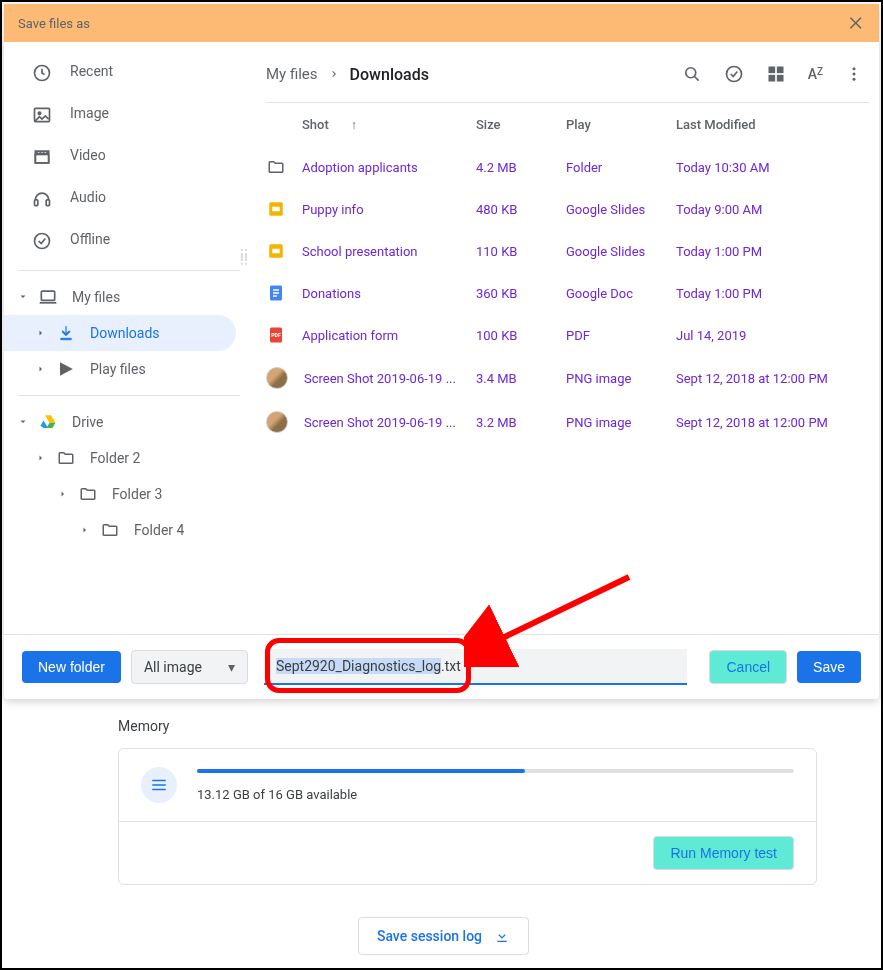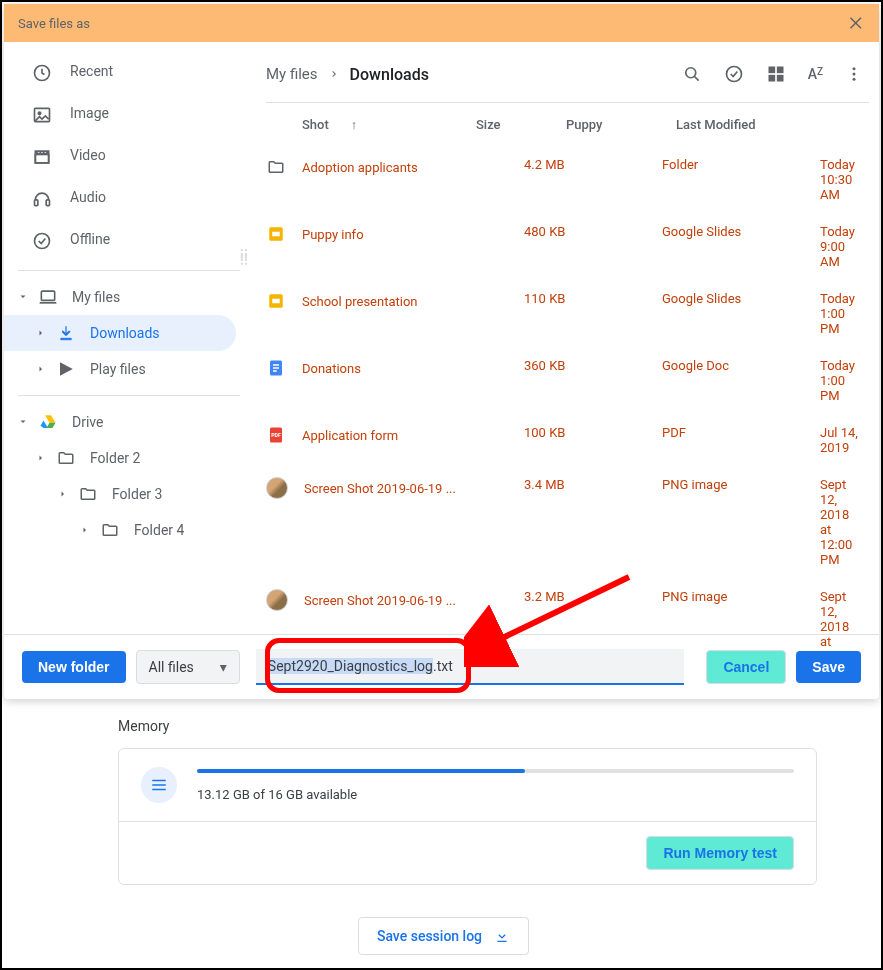--- a/index.html
+++ b/index.html
@@ -34,32 +34,32 @@
   .main-header { display: flex; align-items: center; justify-content: space-between; padding: 22px 6px 18px 12px; }
   .breadcrumb { display: flex; align-items: center; font-size: 15px; color: #5f6368; gap: 10px; }
   .breadcrumb .current { color: #202124; font-weight: 500; font-size: 16px; }
   .header-actions { display: flex; gap: 22px; align-items: center; color: #5f6368; }
   .header-actions .icon { cursor: pointer; display: flex; }
   hr.main-hr { border: none; border-top: 1px solid #e0e0e0; margin: 0 0 0 12px; }
   
   
   .table { width: 100%; }
   .table-header { display: flex; padding: 14px 8px 14px 12px; color: #5f6368; font-size: 13px; font-weight: 500; }
-  .table-row { display: flex; padding: 11px 8px 11px 12px; align-items: flex-start; font-size: 13px; color: #c2410c; gap: 48px; }
+  .table-row { display: flex; padding: 11px 8px 11px 12px; align-items: center; font-size: 13px; color: #6d28d9; }
   .col-name { flex: 0 0 210px; display: flex; align-items: center; gap: 16px; }
   .col-size { flex: 0 0 90px; }
   .col-type { flex: 0 0 110px; }
   .col-mod { flex: 1; }
   .file-icon { width: 20px; height: 20px; flex-shrink: 0; display: flex; align-items: center; justify-content: center; }
   .file-name { white-space: nowrap; overflow: hidden; text-overflow: ellipsis; }
   .sort-arrow { margin-left: 6px; }
   
   
   .dialog-footer { border-top: 1px solid #e0e0e0; padding: 14px 18px; display: flex; align-items: center; gap: 10px; }
-  .btn { padding: 8px 16px; border-radius: 4px; font-size: 14px; cursor: pointer; border: none; font-weight: 700; }
+  .btn { padding: 8px 16px; border-radius: 4px; font-size: 14px; cursor: pointer; border: none; font-weight: 400; }
   .btn-primary { background: #1a73e8; color: #fff; }
   .btn-secondary { background: #5eead4; color: #1a73e8; border: 1px solid #dadce0; }
   .filter-select { background: #f1f3f4; border: 1px solid #dadce0; border-radius: 4px; padding: 8px 12px; display: flex; align-items: center; gap: 26px; font-size: 14px; color: #3c4043; cursor: pointer; }
   .filter-select .chev { color: #5f6368; }
   .filename-input { flex: 1; background: #f1f3f4; border: none; border-bottom: 2px solid #1a73e8; padding: 9px 12px; font-size: 14px; outline: none; color: #3c4043; margin: 0 12px 0 6px; }
   .filename-input .sel { background: #c7dbf8; }
   
   
   .red-highlight { position: absolute; border: 5px solid red; border-radius: 14px; pointer-events: none; }
   .red-arrow { position: absolute; pointer-events: none; }
@@ -328,21 +328,21 @@
         </div>
         <hr class="main-hr">
         <div class="table">
           <div class="table-header">
             <div class="col-name">
               <span style="width:20px"></span>
               <span>Shot</span>
               <span class="sort-arrow">↑</span>
             </div>
             <div class="col-size">Size</div>
-            <div class="col-type">Puppy</div>
+            <div class="col-type">Play</div>
             <div class="col-mod">Last Modified</div>
           </div>
           <div id="file-rows">
               <div class="table-row">
                 <div class="col-name">
                   <span class="file-icon">
                     <svg width="18" height="18" viewBox="0 0 24 24" fill="none" stroke="#5f6368" stroke-width="2">
                       <path d="M3 6a1 1 0 0 1 1-1h5l2 2h9a1 1 0 0 1 1 1v10a1 1 0 0 1-1 1H4a1 1 0 0 1-1-1z"></path>
                     </svg>
                   </span>
@@ -429,21 +429,21 @@
                 <div class="col-mod">Sept 12, 2018 at 12:00 PM</div>
               </div>
             </div>
         </div>
       </div>
     </div>
 
     <div class="dialog-footer">
       <button class="btn btn-primary">New folder</button>
       <div class="filter-select">
-        <span>All files</span>
+        <span>All image</span>
         <span class="chev">▾</span>
       </div>
       <div class="filename-input">
         <span class="sel">Sept2920_Diagnostics_log</span><span>.txt</span>
       </div>
       <button class="btn btn-secondary">Cancel</button>
       <button class="btn btn-primary">Save</button>
     </div>
   </div>
 

